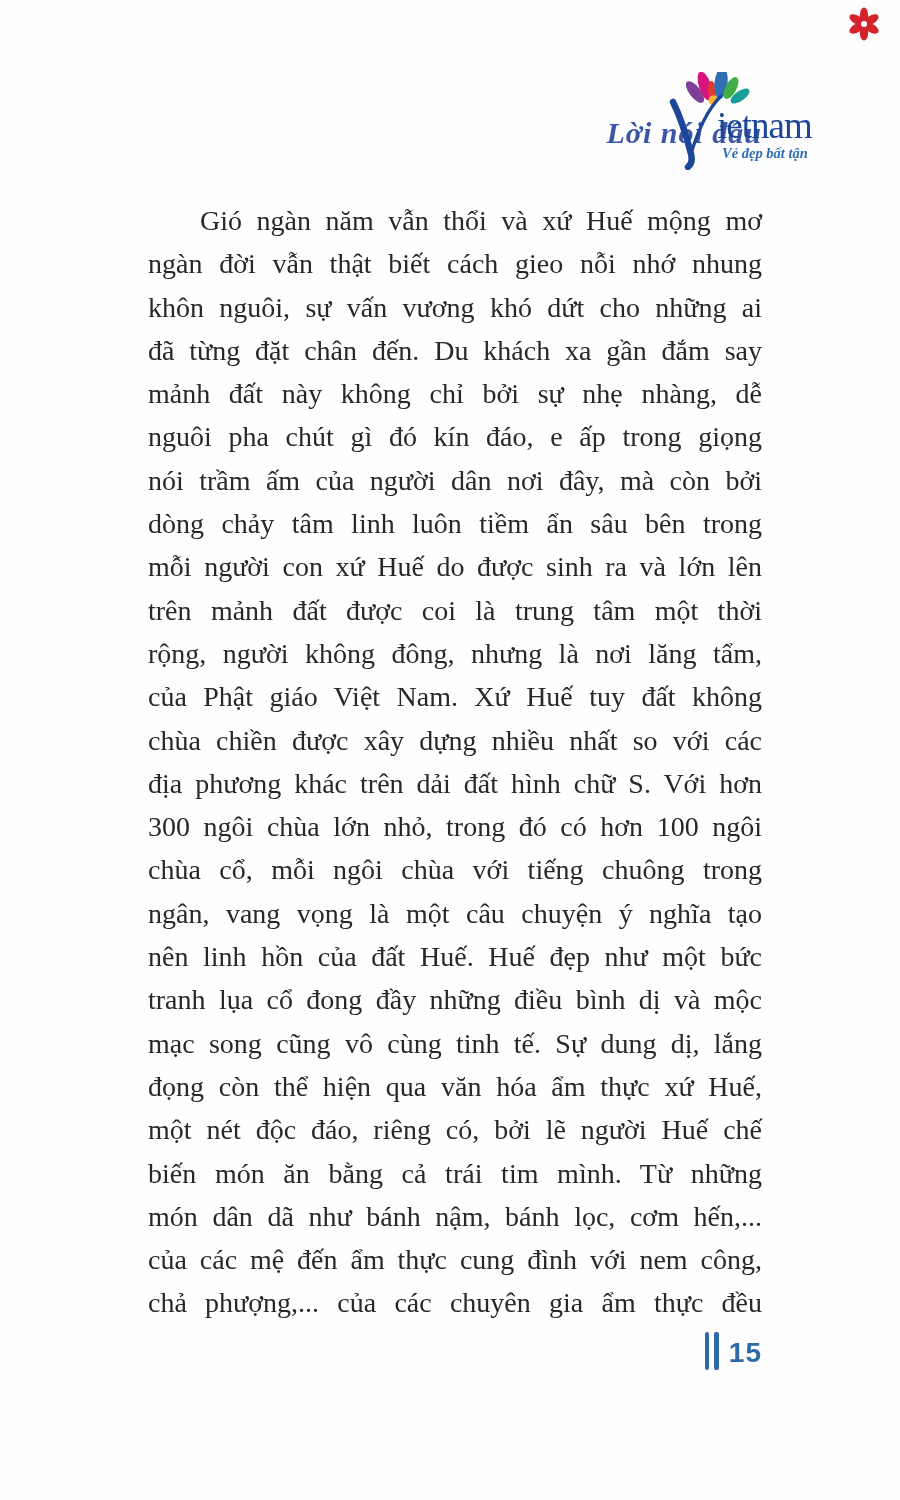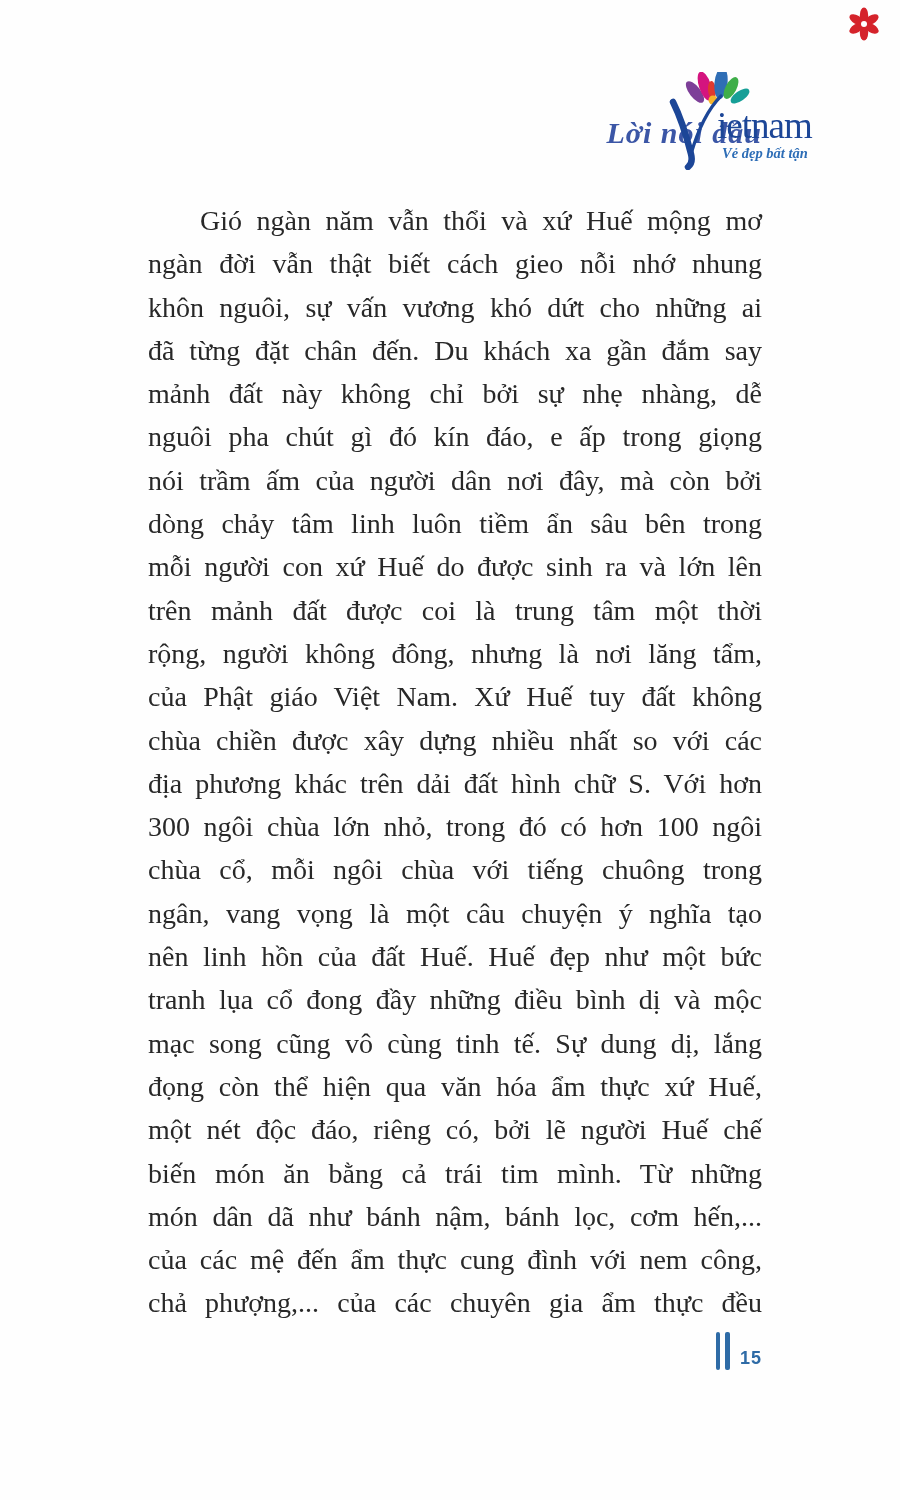--- a/index.html
+++ b/index.html
@@ -24,21 +24,21 @@
     white-space:normal; overflow:visible;
   }
   .line:first-child { text-indent:52px; }
   .footer {
     position:absolute; top:1332px; right:138px;
     display:flex; align-items:flex-end; gap:10px;
   }
   .bars { display:flex; gap:5px; }
   .bar { width:4.5px; height:38px; background:#2e6ba6; border-radius:2px; }
   .pagenum {
-    font-family:"Liberation Sans", sans-serif; font-size:18px; font-weight:600;
+    font-family:"Liberation Sans", sans-serif; font-size:28px; font-weight:600;
     color:#2e6ba6; line-height:1; margin-bottom:3px; letter-spacing:1px;
   }
 </style>
 </head>
 <body>
 
 <div class="page">
 
   <svg class="ornament-flower" width="36" height="36" viewBox="0 0 36 36">
     <g>

